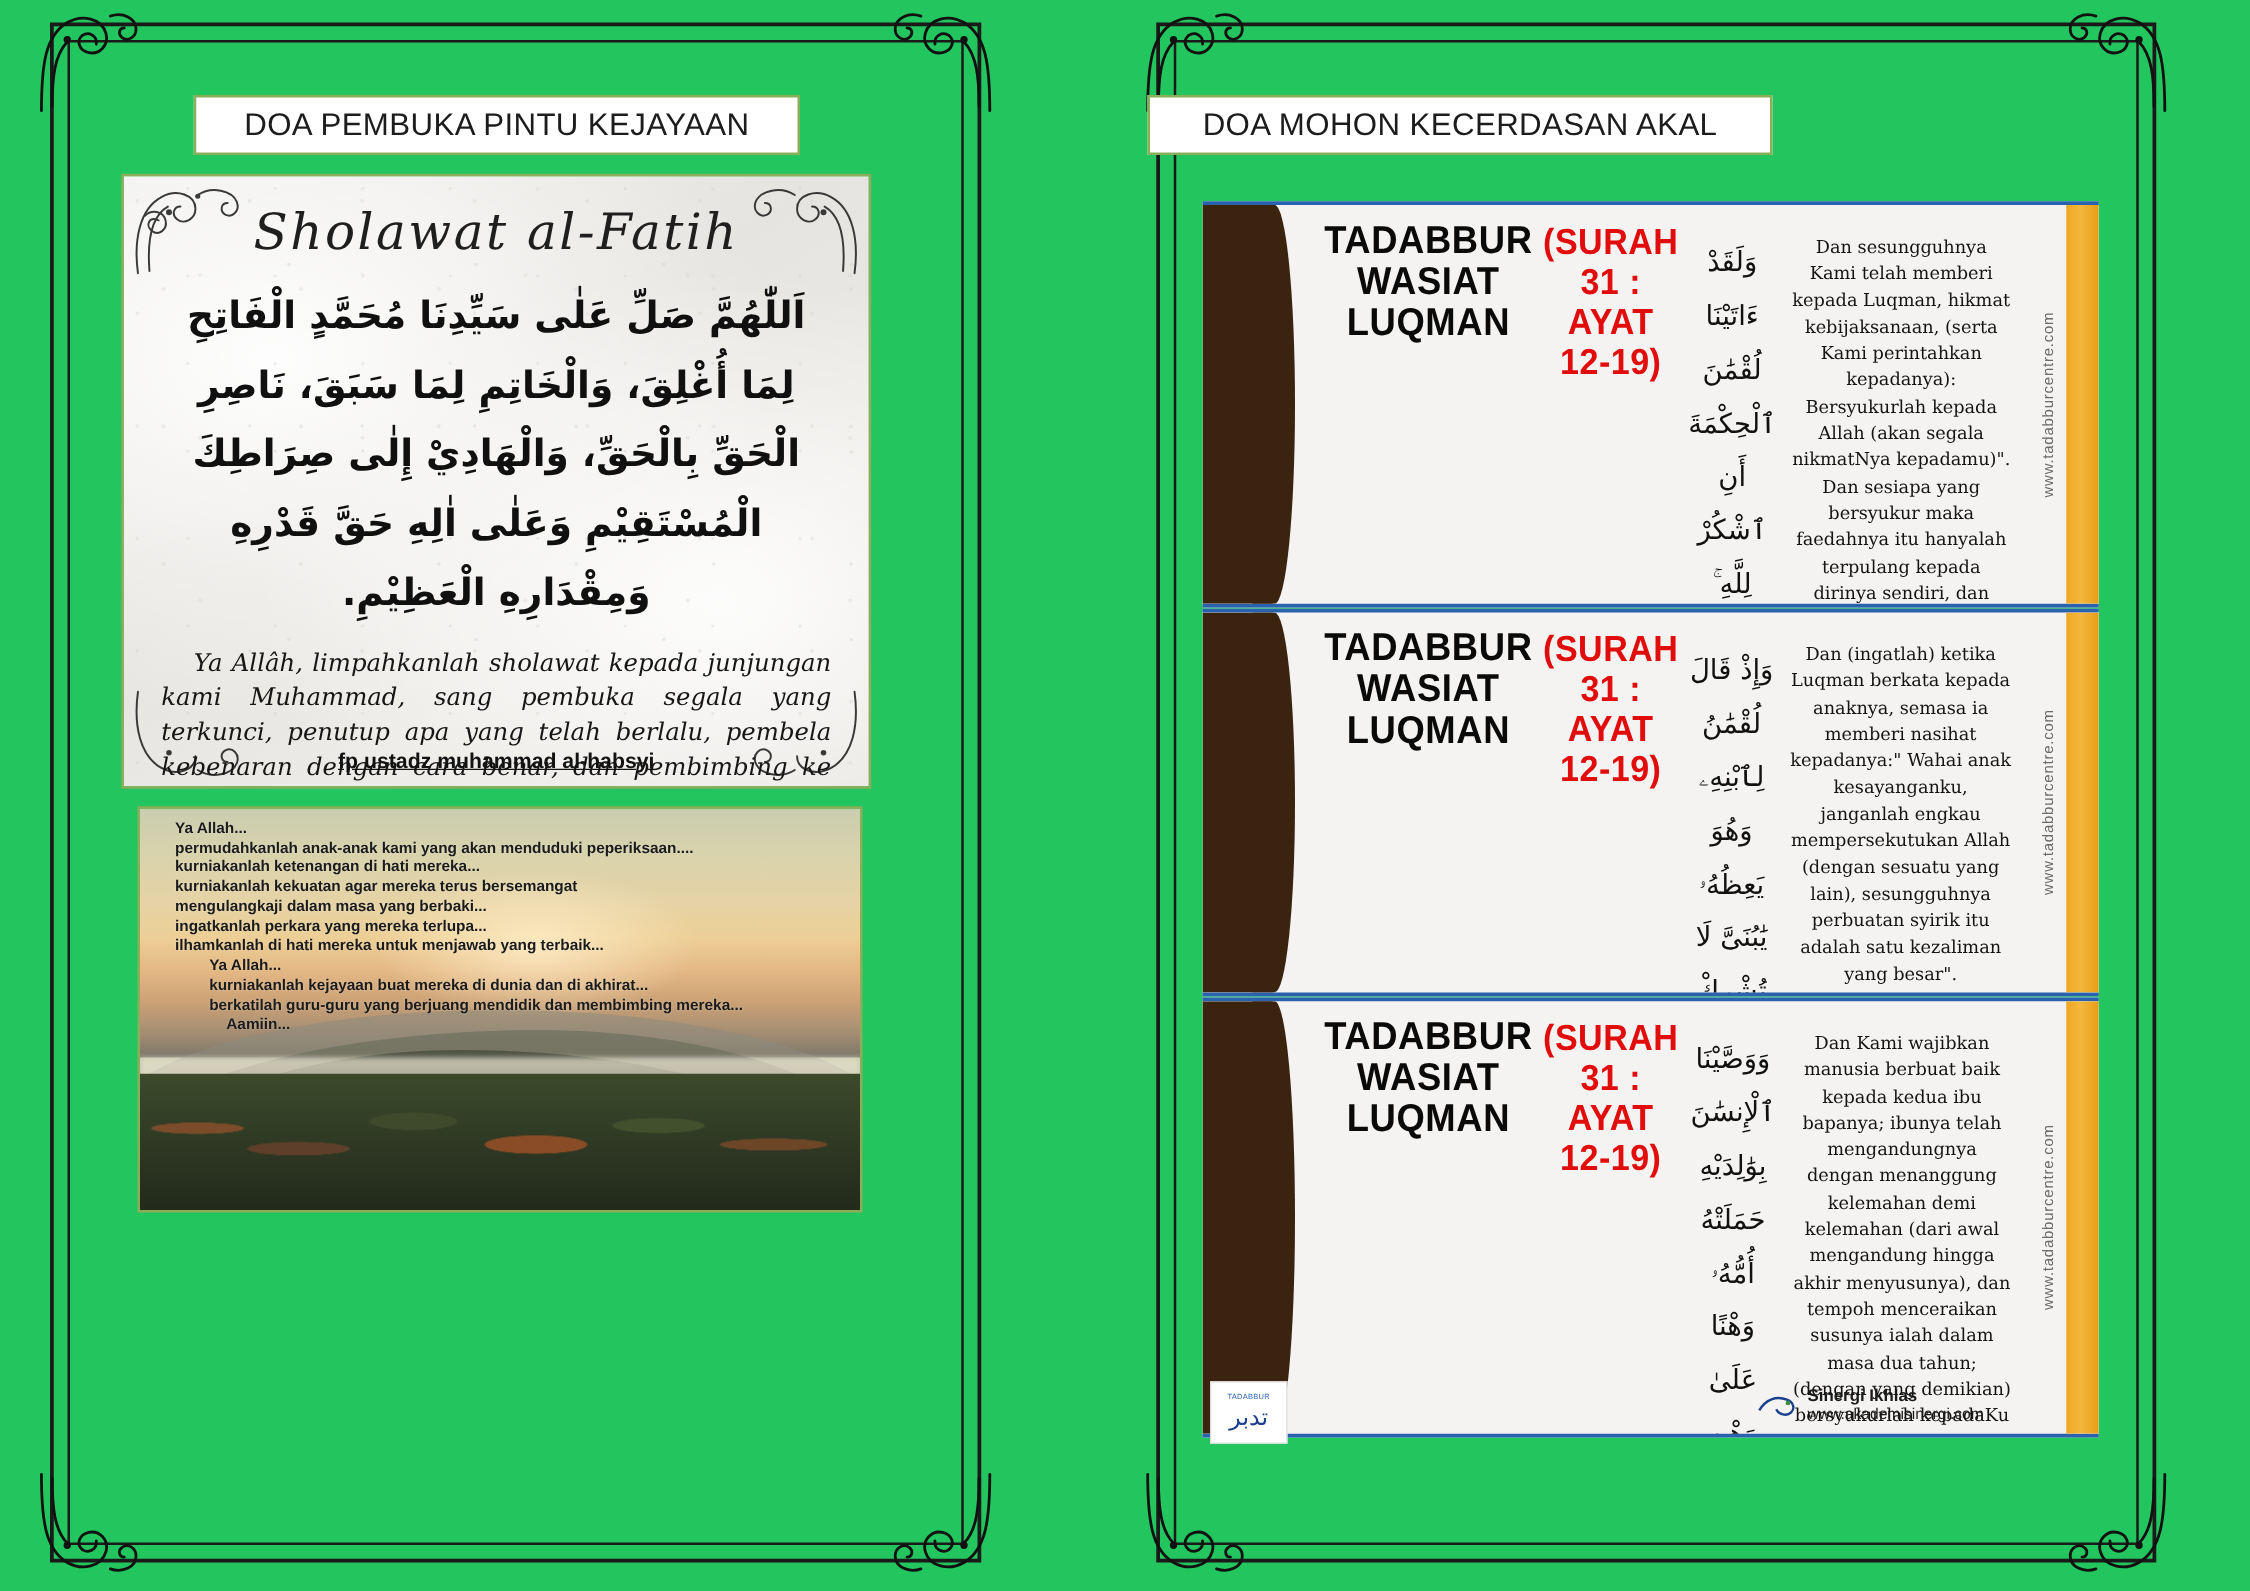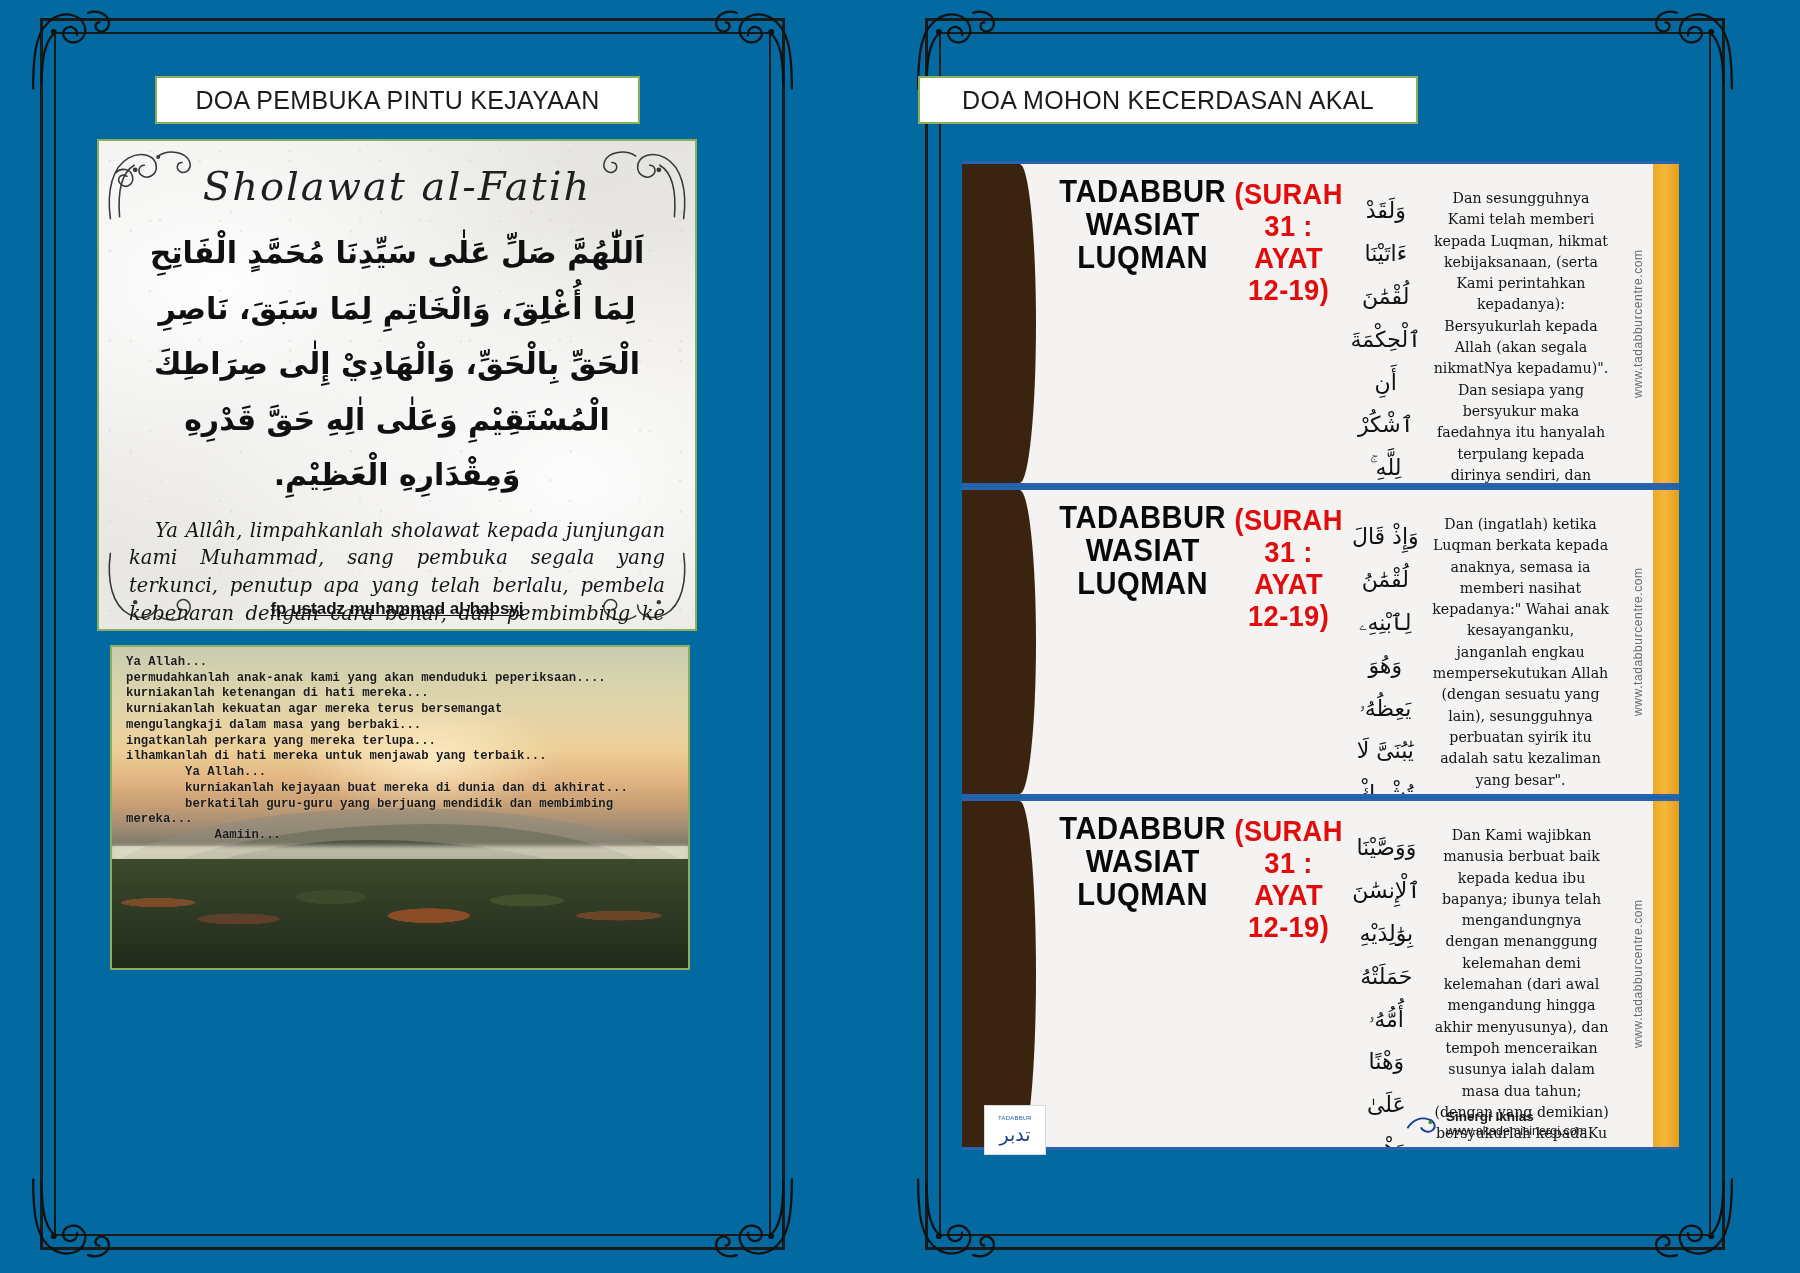--- a/index.html
+++ b/index.html
@@ -2,21 +2,21 @@
 <html><head>
 <meta charset="utf-8">
 <style>
   * { box-sizing: border-box; margin: 0; padding: 0; }
   html, body {
     width: 1800px; height: 1273px;
     background: #ffffff;
     font-family: "Liberation Sans", sans-serif;
     overflow: hidden;
   }
-  .page { position: relative; width: 1800px; height: 1273px; background:#0369a1; }
+  .page { position: relative; width: 1800px; height: 1273px; background:#22c55e; }
 
   
   .frame { position: absolute; }
   .frame .frame-border {
     position: absolute; inset: 0;
     border: 3px solid #1a1a1a;
   }
   .frame .frame-inner {
     position: absolute; inset: 14px;
     border: 2px solid #1a1a1a;
@@ -130,22 +130,22 @@
     background:
       radial-gradient(ellipse at 8% 40%, #7a4c2a 0 36px, transparent 38px),
       radial-gradient(ellipse at 22% 55%, #5d3f2a 0 40px, transparent 42px),
       radial-gradient(ellipse at 38% 35%, #3f4a2c 0 34px, transparent 36px),
       radial-gradient(ellipse at 55% 52%, #8a4b27 0 40px, transparent 42px),
       radial-gradient(ellipse at 72% 38%, #42502e 0 36px, transparent 38px),
       radial-gradient(ellipse at 88% 52%, #6d4527 0 42px, transparent 44px),
       linear-gradient(#3c4a2b 0%, #2c3622 60%, #222a1b 100%);
   }
   .photo-text{
-    position: absolute; z-index: 3; left: 14px; top: 8px; right: 10px;
-    color: #1b1b1b; font-family: Liberation Mono, monospace;
+    position: absolute; z-index: 3; left: 28px; top: 8px; right: 10px;
+    color: #1b1b1b; font-family: Liberation Sans, sans-serif;
     font-size: 12.3px; font-weight: 700; line-height: 1.28;
     white-space: pre-wrap;
     text-shadow: 0 0 2px rgba(255,255,255,.35);
   }
 
   
   .tad-card {
     position: absolute; z-index: 4;
     background: #f4f3f1;
     border-top: 3px solid #2b62b0;
@@ -217,21 +217,20 @@
   .brand-text { font-size: 12.5px; color:#1a1a1a; font-family:"Liberation Sans",sans-serif; }
   .brand-text b { display:block; font-size: 13.5px; }
 
   
   .tad-logo {
     position:absolute; z-index:6; left: 968px; bottom: 118px;
     width: 62px; height: 50px; background:#ffffff;
     border: 1px solid #dadada;
     display:flex; flex-direction:column; align-items:center; justify-content:center;
     gap:2px;
-    margin-left:16px;
   }
   .tad-logo .glyph {
     font-family:"DejaVu Sans", sans-serif; font-size: 19px; color:#1b3f8f; direction: rtl;
   }
   .tad-logo .sub { font-size: 6px; color:#2b62b0; letter-spacing:.2px; }
 </style>
 </head>
 <body>
 
 <div class="page">

